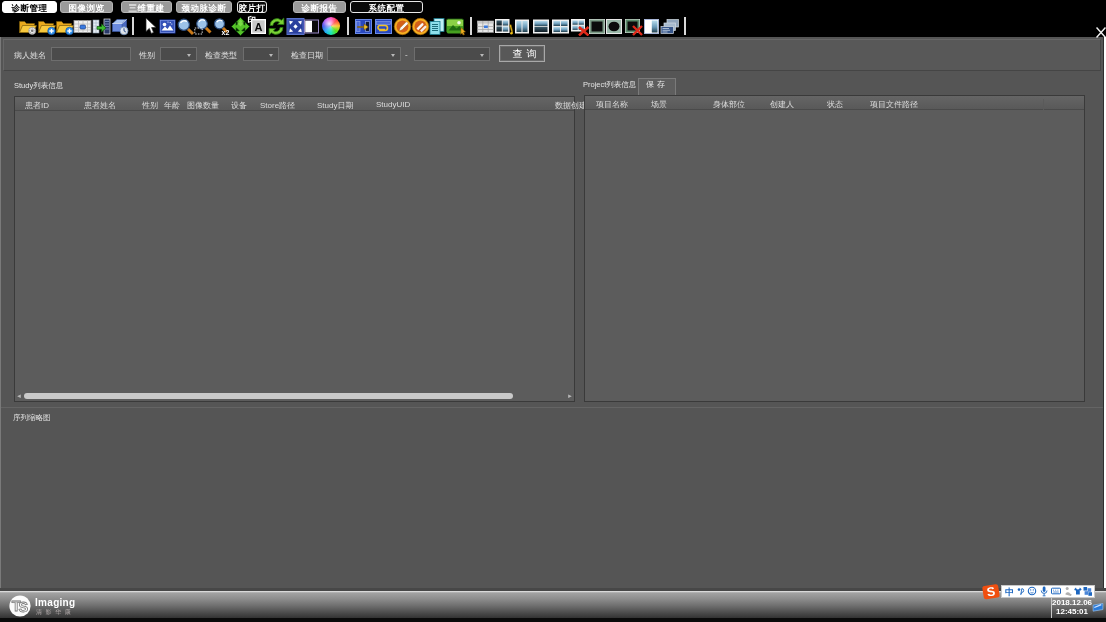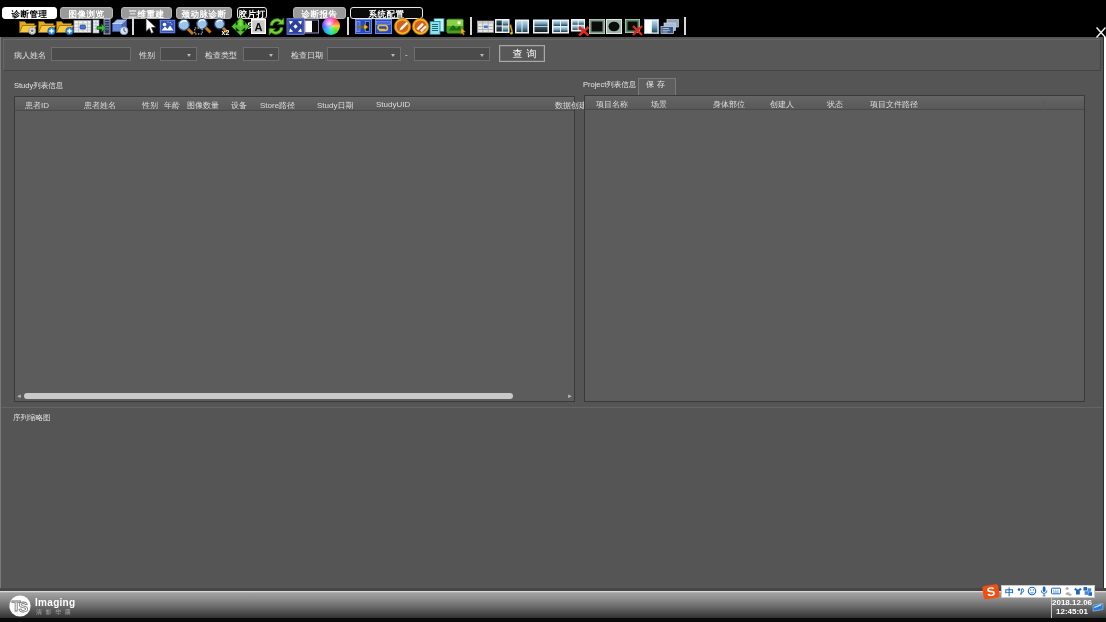--- a/index.html
+++ b/index.html
@@ -2,21 +2,21 @@
 <html><head>
 <meta charset="utf-8">
 <style>
 * { margin:0; padding:0; box-sizing:border-box; }
 html,body { width:1106px; height:622px; overflow:hidden; }
 body { position:relative; background:#555; font-family:"Liberation Sans", sans-serif; }
 .abs { position:absolute; }
 
 #topbar { left:0; top:0; width:1106px; height:37px; background:#000; }
 .tab { position:absolute; top:1px; height:12px; border-radius:3px; font-weight:bold;
-  text-align:center; line-height:12px; letter-spacing:0.5px; font-size:8.5px;margin-top:6px;}
+  text-align:center; line-height:12px; letter-spacing:0.5px; font-size:8.5px;}
 .tab.gray { background:#9a9a9a; color:#fff; border:1px solid #b5b5b5; }
 .tab.blk  { background:#0a0a0a; color:#fff; border:1px solid #e8e8e8; }
 .tab.act  { background:#fff; color:#000; border:1px solid #fff; }
 
 .sep { position:absolute; top:17px; width:2px; height:18px; background:#d8d8d8; }
 .ico { position:absolute; top:16.5px; width:19px; height:19px; }
 
 #qbar { left:3px; top:39px; width:1098px; height:32px; background:#585858;
   border:1px solid #676767; border-bottom-color:#454545; border-right-color:#454545; }
 .lbl { position:absolute; color:#e0e0e0; font-size:8px; white-space:nowrap; }

